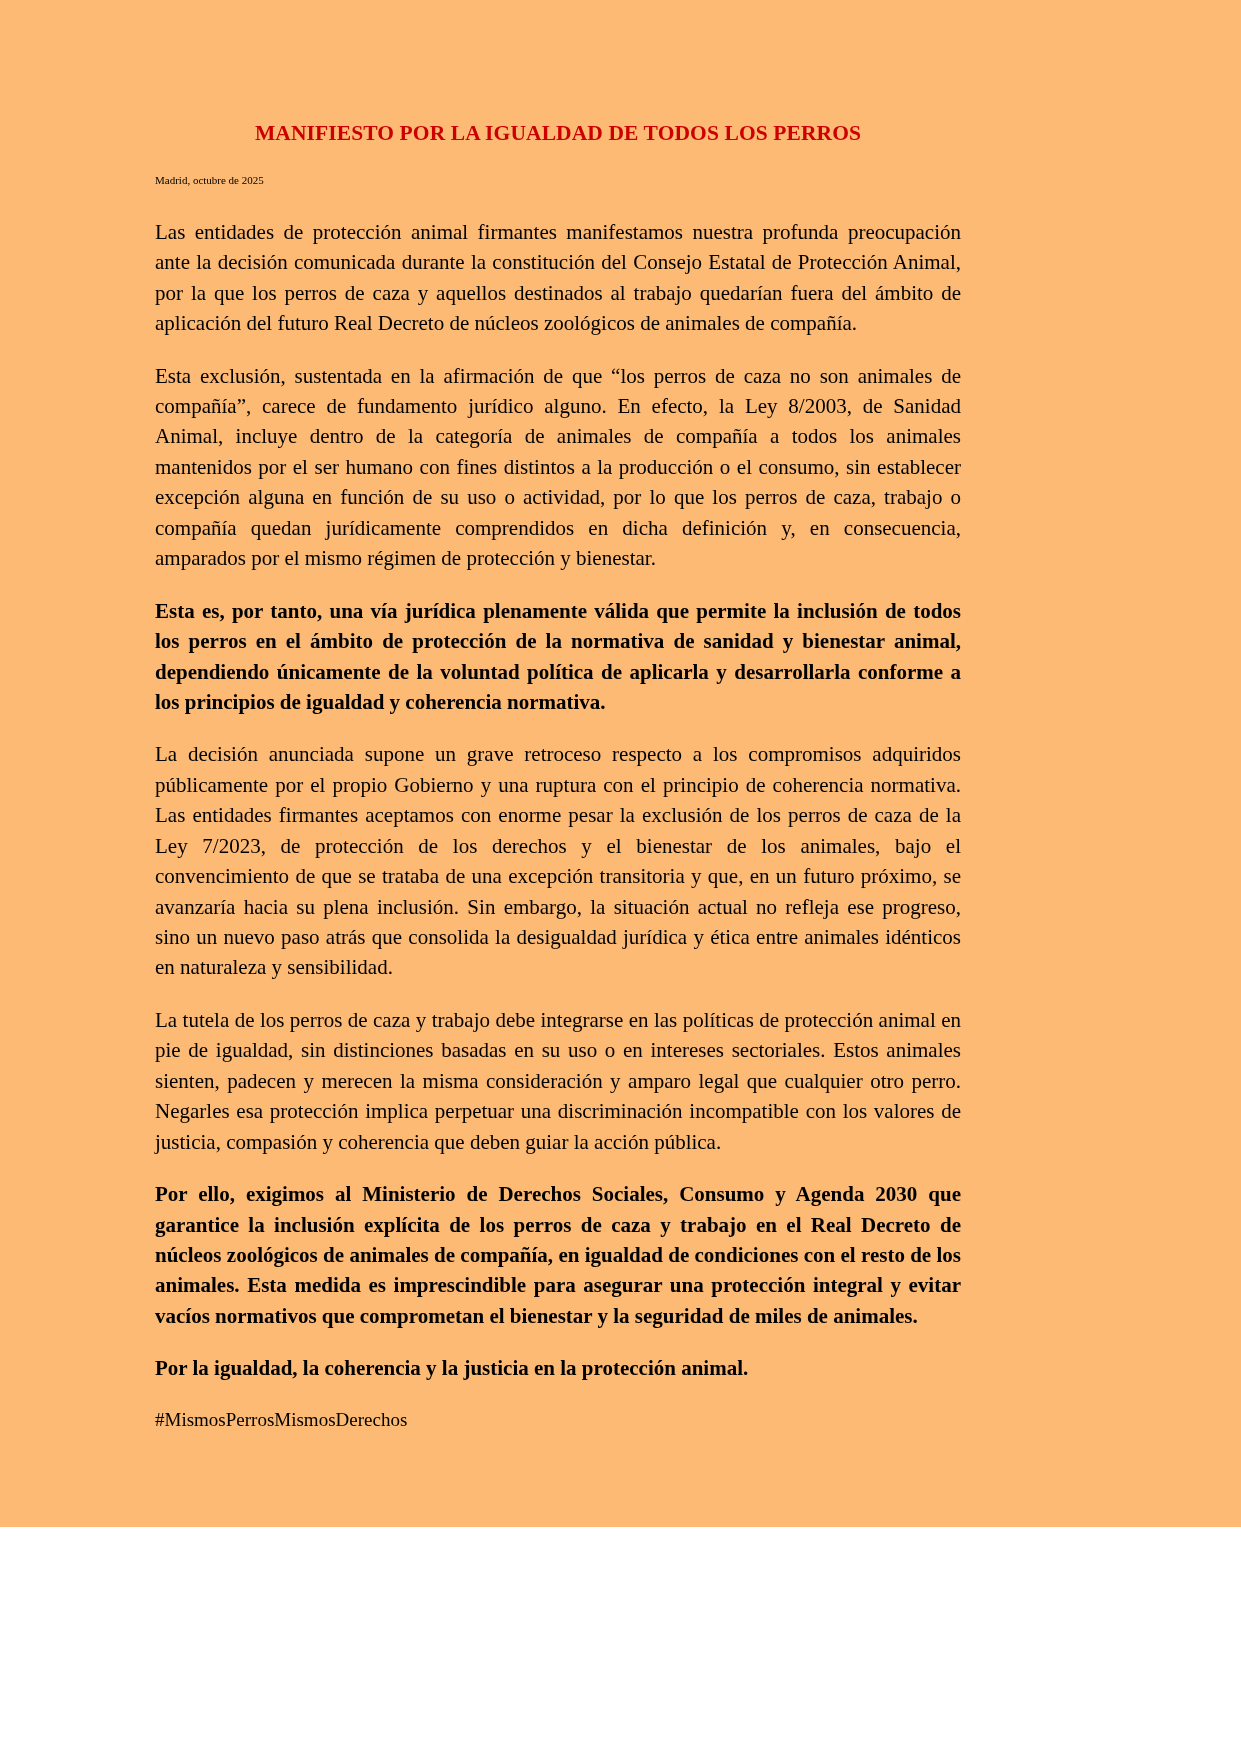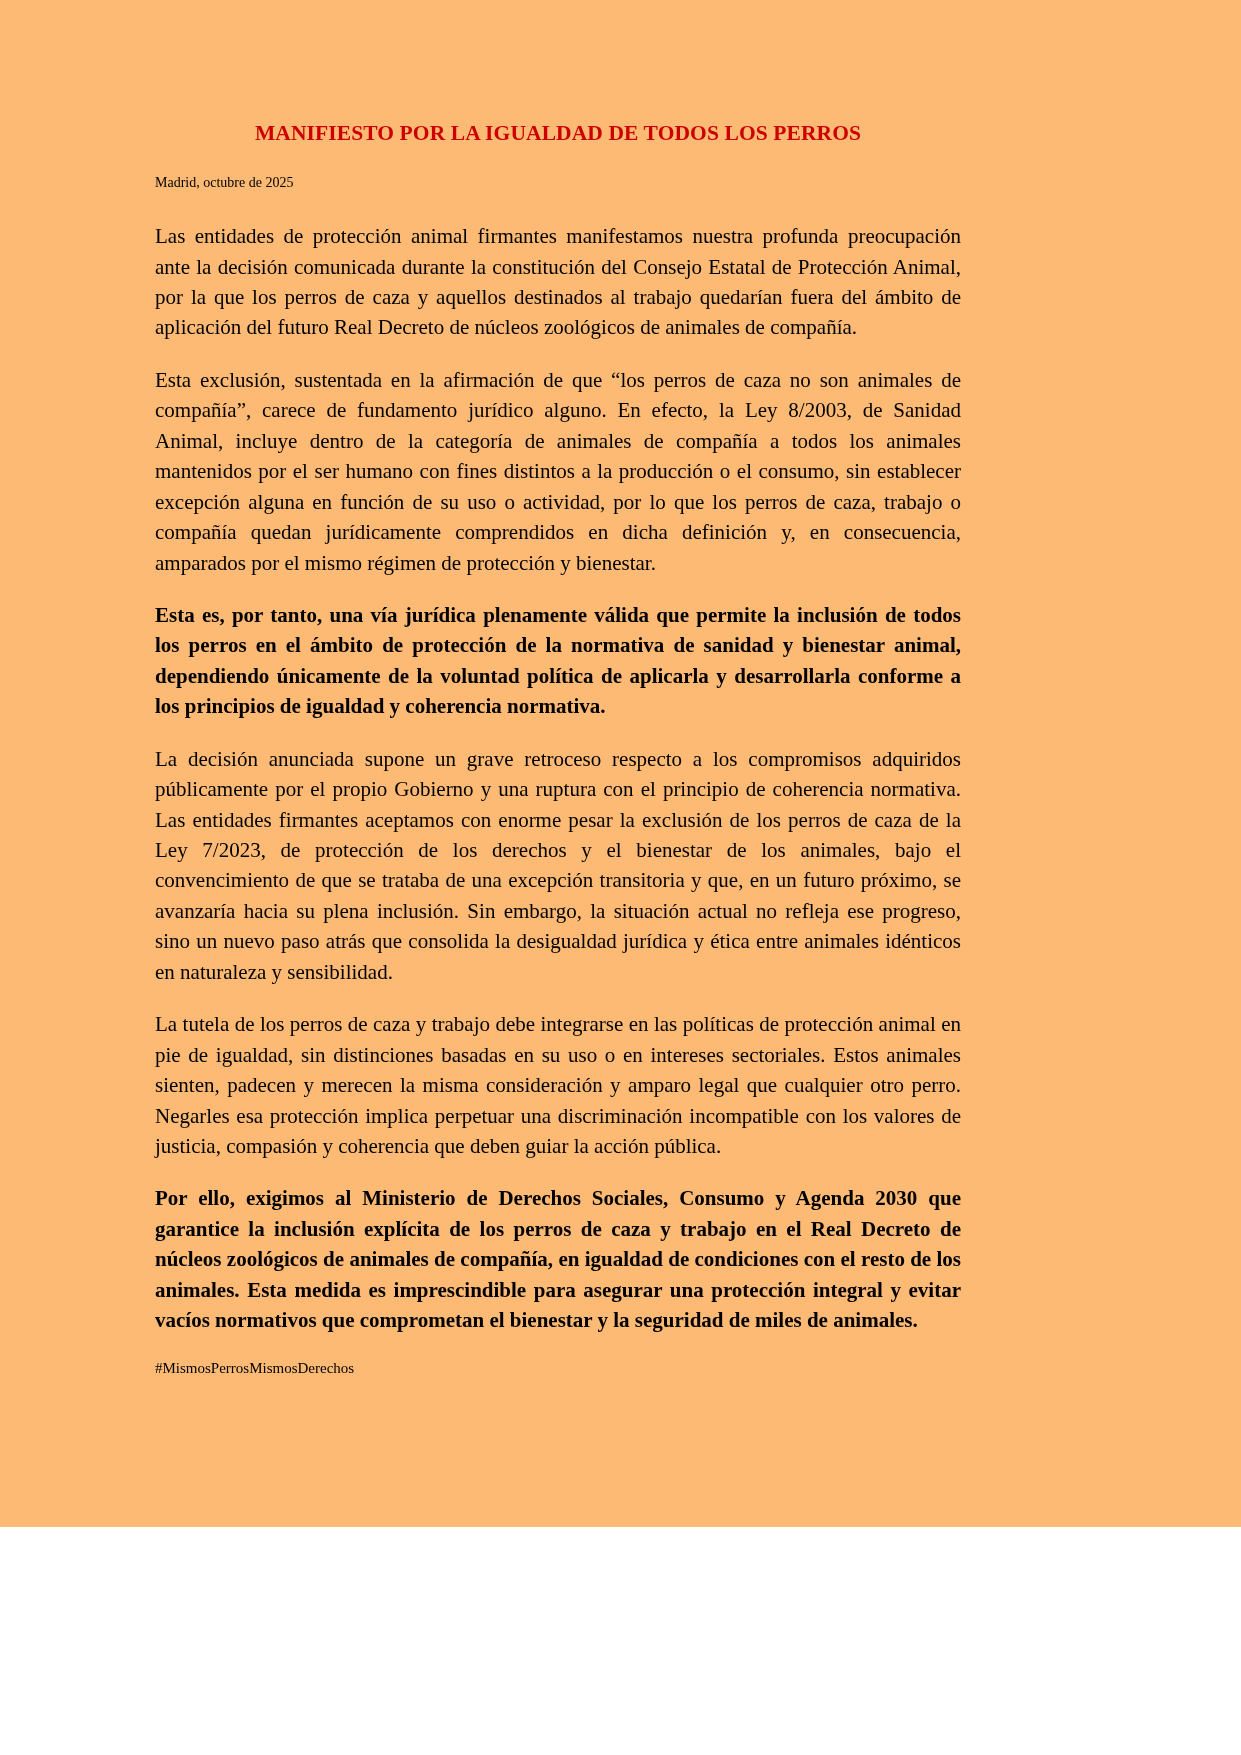--- a/index.html
+++ b/index.html
@@ -46,29 +46,29 @@
     text-align: justify;
     text-justify: inter-word;
   }
   p.no-justify {
     text-align: left;
   }
   p.bold {
     font-weight: bold;
   }
   .date-line {
-    font-size: 14px;
+    font-size: 11px;
     line-height: 1.45;
     margin: 8px 0 28px 0;
   }
   .tight {
     margin-bottom: 20px;
   }
   .hashtag {
-    font-size: 15px;
+    font-size: 19px;
     line-height: 1.45;
     margin: 12px 0 24px 0;
   }
   .adhesion {
     font-size: 17px;
     line-height: 1.45;
     margin: 0;
   }
   a.email-link {
     color: #1155cc;
@@ -92,18 +92,19 @@
 
     <p class="body-text bold">Esta es, por tanto, una vía jurídica plenamente válida que permite la inclusión de todos los perros en el ámbito de protección de la normativa de sanidad y bienestar animal, dependiendo únicamente de la voluntad política de aplicarla y desarrollarla conforme a los principios de igualdad y coherencia normativa.</p>
 
     <p class="body-text">La decisión anunciada supone un grave retroceso respecto a los compromisos adquiridos públicamente por el propio Gobierno y una ruptura con el principio de coherencia normativa. Las entidades firmantes aceptamos con enorme pesar la exclusión de los perros de caza de la Ley 7/2023, de protección de los derechos y el bienestar de los animales, bajo el convencimiento de que se trataba de una excepción transitoria y que, en un futuro próximo, se avanzaría hacia su plena inclusión. Sin embargo, la situación actual no refleja ese progreso, sino un nuevo paso atrás que consolida la desigualdad jurídica y ética entre animales idénticos en naturaleza y sensibilidad.</p>
 
     <p class="body-text">La tutela de los perros de caza y trabajo debe integrarse en las políticas de protección animal en pie de igualdad, sin distinciones basadas en su uso o en intereses sectoriales. Estos animales sienten, padecen y merecen la misma consideración y amparo legal que cualquier otro perro. Negarles esa protección implica perpetuar una discriminación incompatible con los valores de justicia, compasión y coherencia que deben guiar la acción pública.</p>
 
     <p class="body-text bold">Por ello, exigimos al Ministerio de Derechos Sociales, Consumo y Agenda 2030 que garantice la inclusión explícita de los perros de caza y trabajo en el Real Decreto de núcleos zoológicos de animales de compañía, en igualdad de condiciones con el resto de los animales. Esta medida es imprescindible para asegurar una protección integral y evitar vacíos normativos que comprometan el bienestar y la seguridad de miles de animales.</p>
 
 
+    <p class="body-text bold no-justify tight">Por la igualdad, la coherencia y la justicia en la protección animal.</p>
 
     <p class="hashtag">#MismosPerrosMismosDerechos</p>
 
 
   </div>
 </div>
 
 </body></html>

